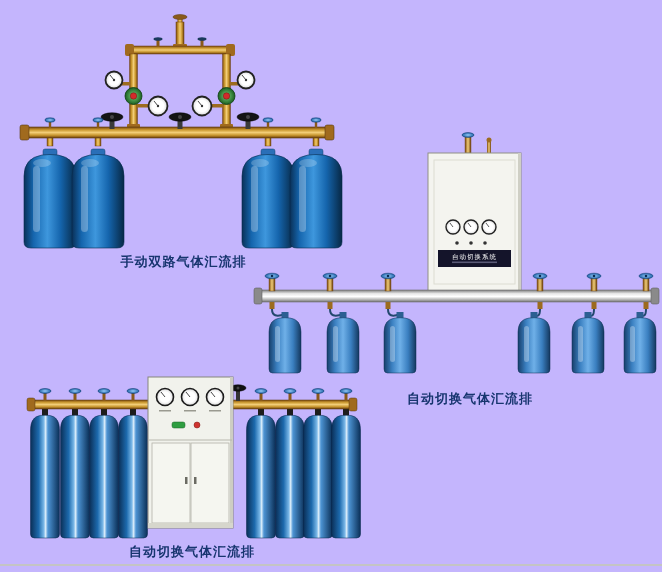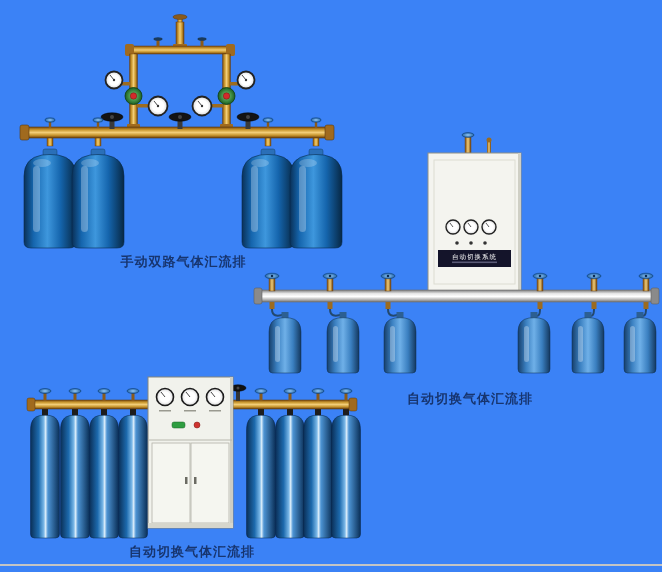--- a/index.html
+++ b/index.html
@@ -1,16 +1,16 @@
 <!DOCTYPE html>
 <html><head>
 <meta charset="utf-8">
 <style>
   html,body{margin:0;padding:0;background:#fff;}
-  .canvas{position:relative;width:662px;height:572px;background:#3b82f6;overflow:hidden;
+  .canvas{position:relative;width:662px;height:572px;background:#c4b5fd;overflow:hidden;
           font-family:Liberation Sans, sans-serif;}
   figure{position:absolute;margin:0;display:block;}
   figure svg{display:block;}
   figcaption{font-weight:bold;font-size:13px;color:#17356f;text-align:center;letter-spacing:1px;}
   .fig1{left:8px;top:8px;width:335px;}
   .fig2{left:250px;top:130px;width:410px;}
   .fig3{left:22px;top:372px;width:340px;}
   .fig1 figcaption{margin-top:2px;transform:translateX(8px);}
   .fig2 figcaption{margin-top:10px;transform:translateX(15px);}
   .fig3 figcaption{margin-top:4px;}

